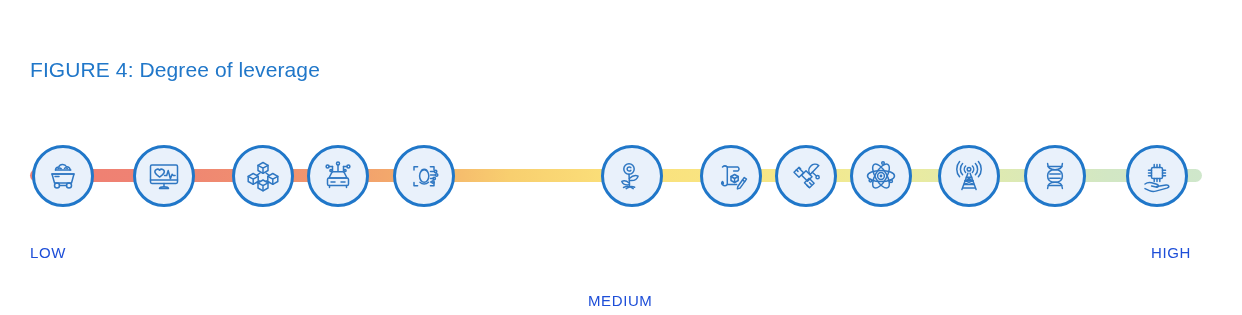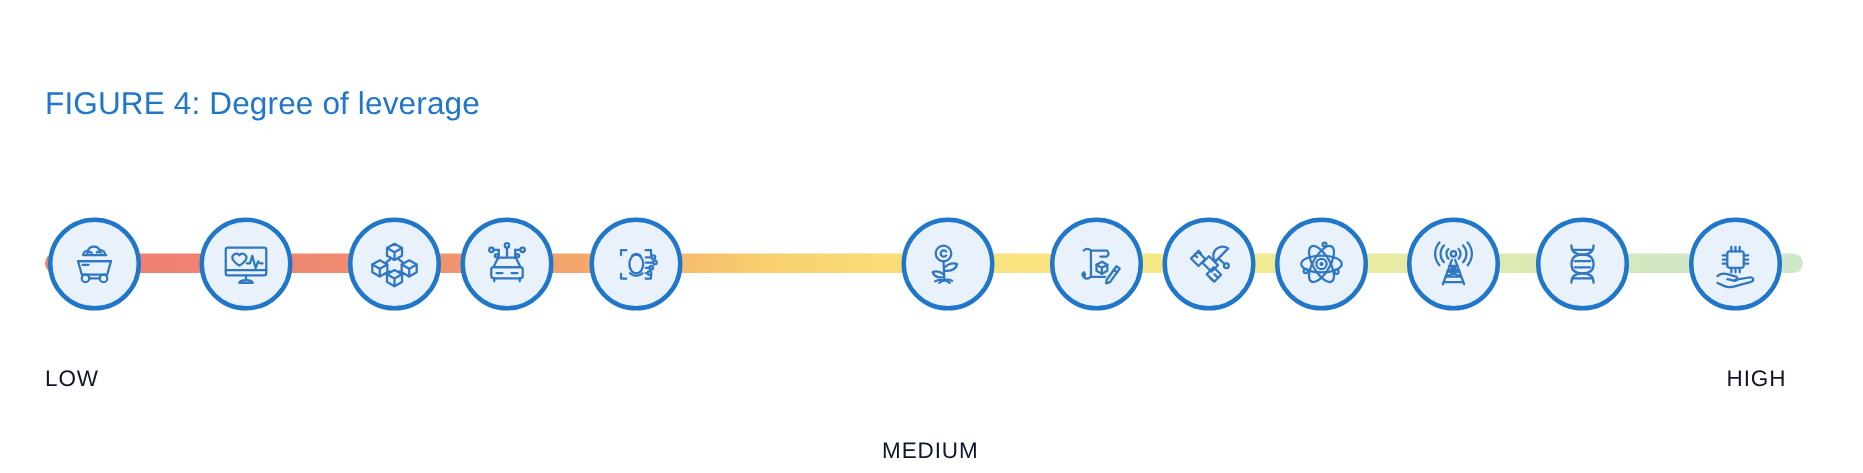--- a/index.html
+++ b/index.html
@@ -105,21 +105,21 @@
   .scale-labels {
     position: absolute;
     left: 0;
     top: 234px;
     width: 1242px;
     height: 24px;
   }
   .scale-label {
     position: absolute;
     font-size: 15px;
-    color: #0f172a;
+    color: #1d4ed8;
     letter-spacing: 0.6px;
     white-space: nowrap;
   }
   .scale-label.low    { left: 30px; }
   .scale-label.medium { left: 588px; margin-top: 48px; }
   .scale-label.high   { left: 1151px; }
 </style>
 </head>
 <body>
 

